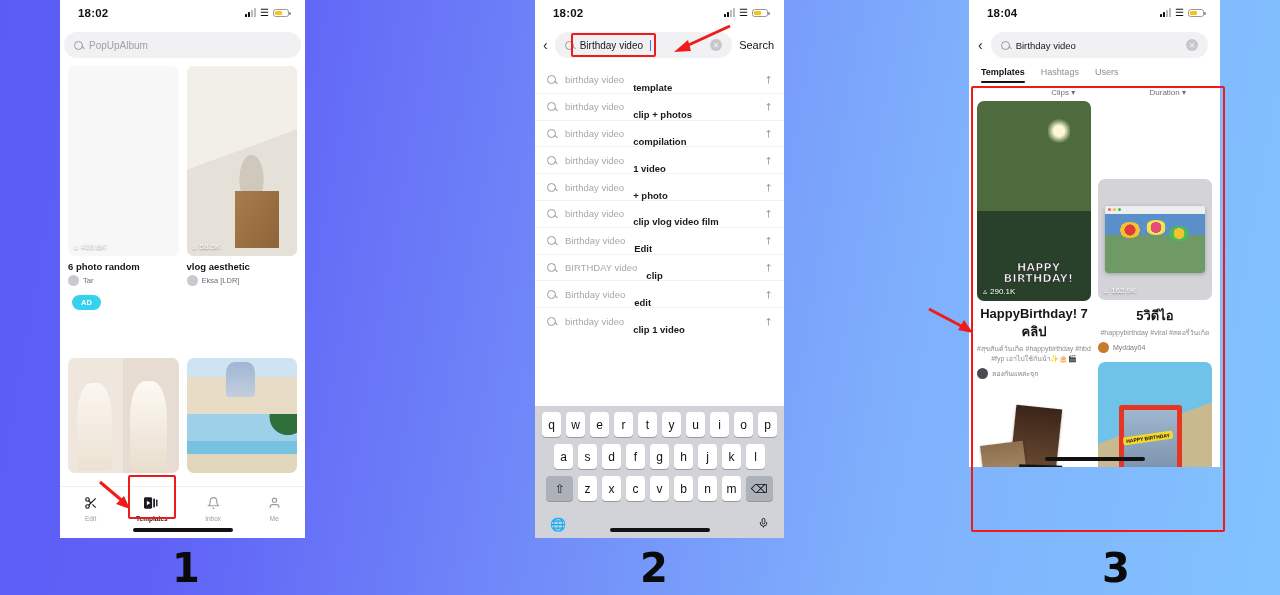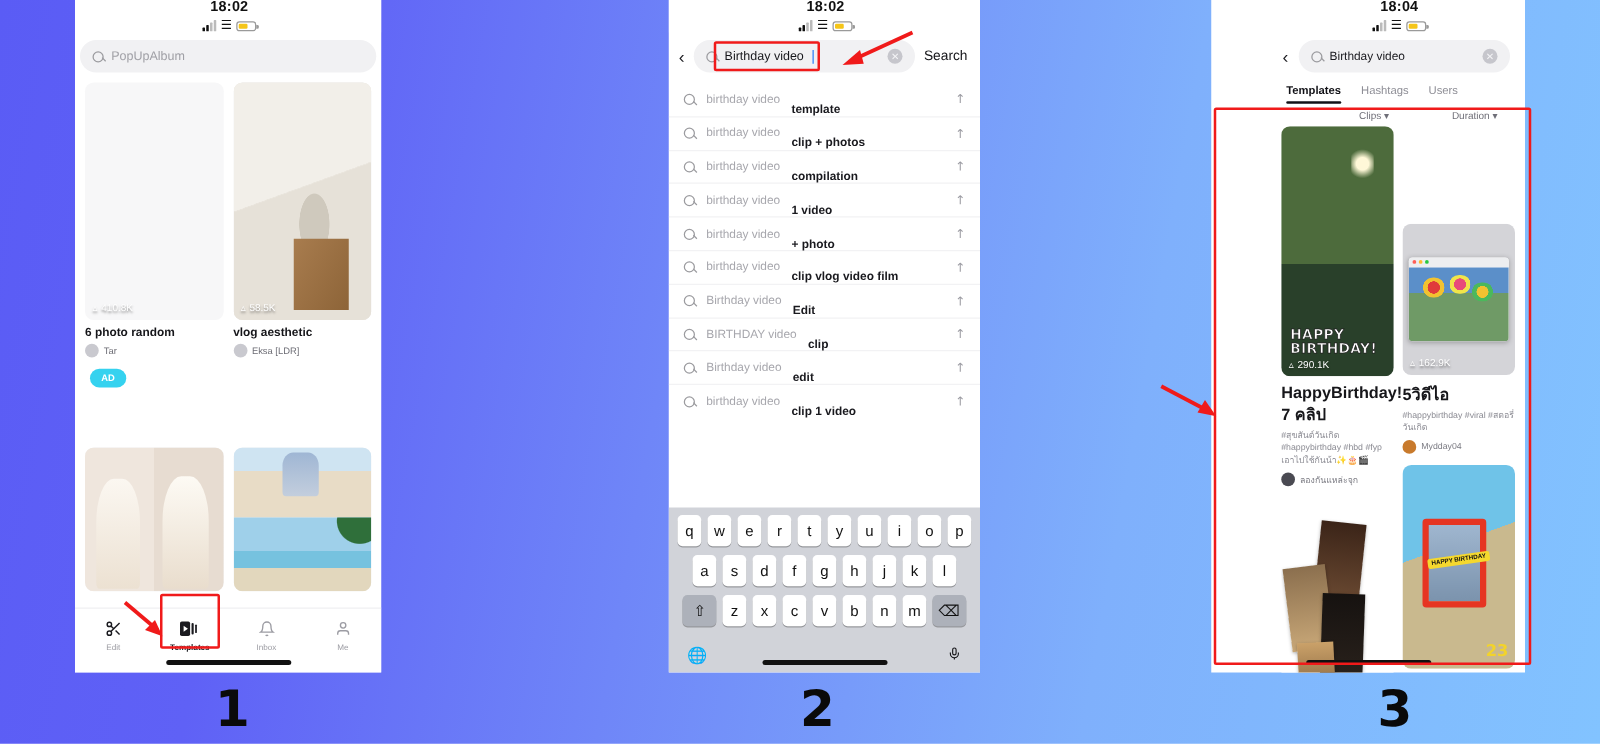--- a/index.html
+++ b/index.html
@@ -13,39 +13,38 @@
   }
 
   
   .phone {
     position: absolute;
     background: #fff;
     overflow: hidden;
   }
   #phone1 { left: 60px;  top: 0px; width: 245px; height: 538px; }
   #phone2 { left: 535px; top: 0px; width: 249px; height: 538px; }
-  #phone3 { left: 969px; top: 0px; width: 251px; height: 538px; padding-left: 48px; }
+  #phone3 { left: 969px; top: 0px; width: 251px; height: 467px; }
 
   .step-num {
     position: absolute;
     color: #0a0a0a;
     font-size: 40px;
     font-weight: bold;
     font-family: "DejaVu Sans", sans-serif;
   }
   #num1 { left: 172px; top: 545px; }
   #num2 { left: 640px; top: 545px; }
   #num3 { left: 1102px; top: 545px; }
 
   
   .statusbar {
     height: 26px; display: flex; align-items: center;
     justify-content: space-between; padding: 0 16px 0 18px;
     background: #fff;
-    flex-direction: column;
   }
   .statusbar .time { font-size: 11.5px; font-weight: bold; color: #111; letter-spacing: .2px; }
   .statusbar .icons { display: flex; align-items: center; gap: 4px; }
   .sig { display: flex; align-items: flex-end; gap: 1px; height: 8px; }
   .sig i { display:block; width: 2px; background: #111; border-radius: .5px; }
   .sig i:nth-child(1){height:3px} .sig i:nth-child(2){height:5px}
   .sig i:nth-child(3){height:7px;background:#bbb} .sig i:nth-child(4){height:9px;background:#bbb}
   .wifi { font-size: 10px; color: #111; line-height: 1; }
   .batt { width: 16px; height: 8px; border: 1px solid #9a9a9a; border-radius: 2.5px; position: relative; padding: 1px; }
   .batt::after { content:''; position:absolute; right:-2.5px; top:2px; width:1.5px; height:3px; background:#9a9a9a; border-radius:0 1px 1px 0; }
@@ -170,21 +169,21 @@
   .p3-bar { display: flex; align-items: center; gap: 8px; padding: 6px 12px 7px 9px; }
   .p3-bar .searchpill { flex: 1; }
   .p3-bar .searchpill .val { font-size: 9.5px; color: #18181d; }
   .p3-tabs { display: flex; gap: 16px; padding: 2px 12px 0; }
   .p3-tab { font-size: 9px; color: #8d8d95; padding-bottom: 6px; position: relative; }
   .p3-tab.active { color: #121217; font-weight: bold; }
   .p3-tab.active::after { content:''; position:absolute; left:0; right:0; bottom:0; height:2px; background:#121217; border-radius:2px; }
   .filters { display: flex; padding: 5px 0 4px; margin-left: 42px; }
   .filt { flex: 1; text-align: center; font-size: 8px; color: #6f6f78; }
   .grid3 { padding: 0 8px; display: flex; gap: 7px; }
-  .col3 { flex: 1; min-width: 0; }
+  .col3 { flex: 1; min-width: 0; text-align: center; }
   .t3thumb { border-radius: 7px; overflow: hidden; position: relative; }
   .t3-title { font-size: 13px; font-weight: bold; color: #16161a; margin: 5px 0 2px; }
   .t3-tags { font-size: 7px; color: #8b8b93; line-height: 1.45; }
   .t3-user { display:flex; align-items:center; gap:4px; margin-top: 4px; }
   .t3-user span { font-size: 7px; color: #7b7b83; }
 
   .im-forest { background: linear-gradient(180deg,#4d6b3c 0 55%, #29402a 55% 100%); position: relative; }
   .im-forest::before { content:''; position:absolute; right:18%; top:8%; width:20%; height:14%;
      background: radial-gradient(circle,#fff8d8 0 30%, rgba(255,248,216,.35) 55%, transparent 70%); }
   .hb-text {

